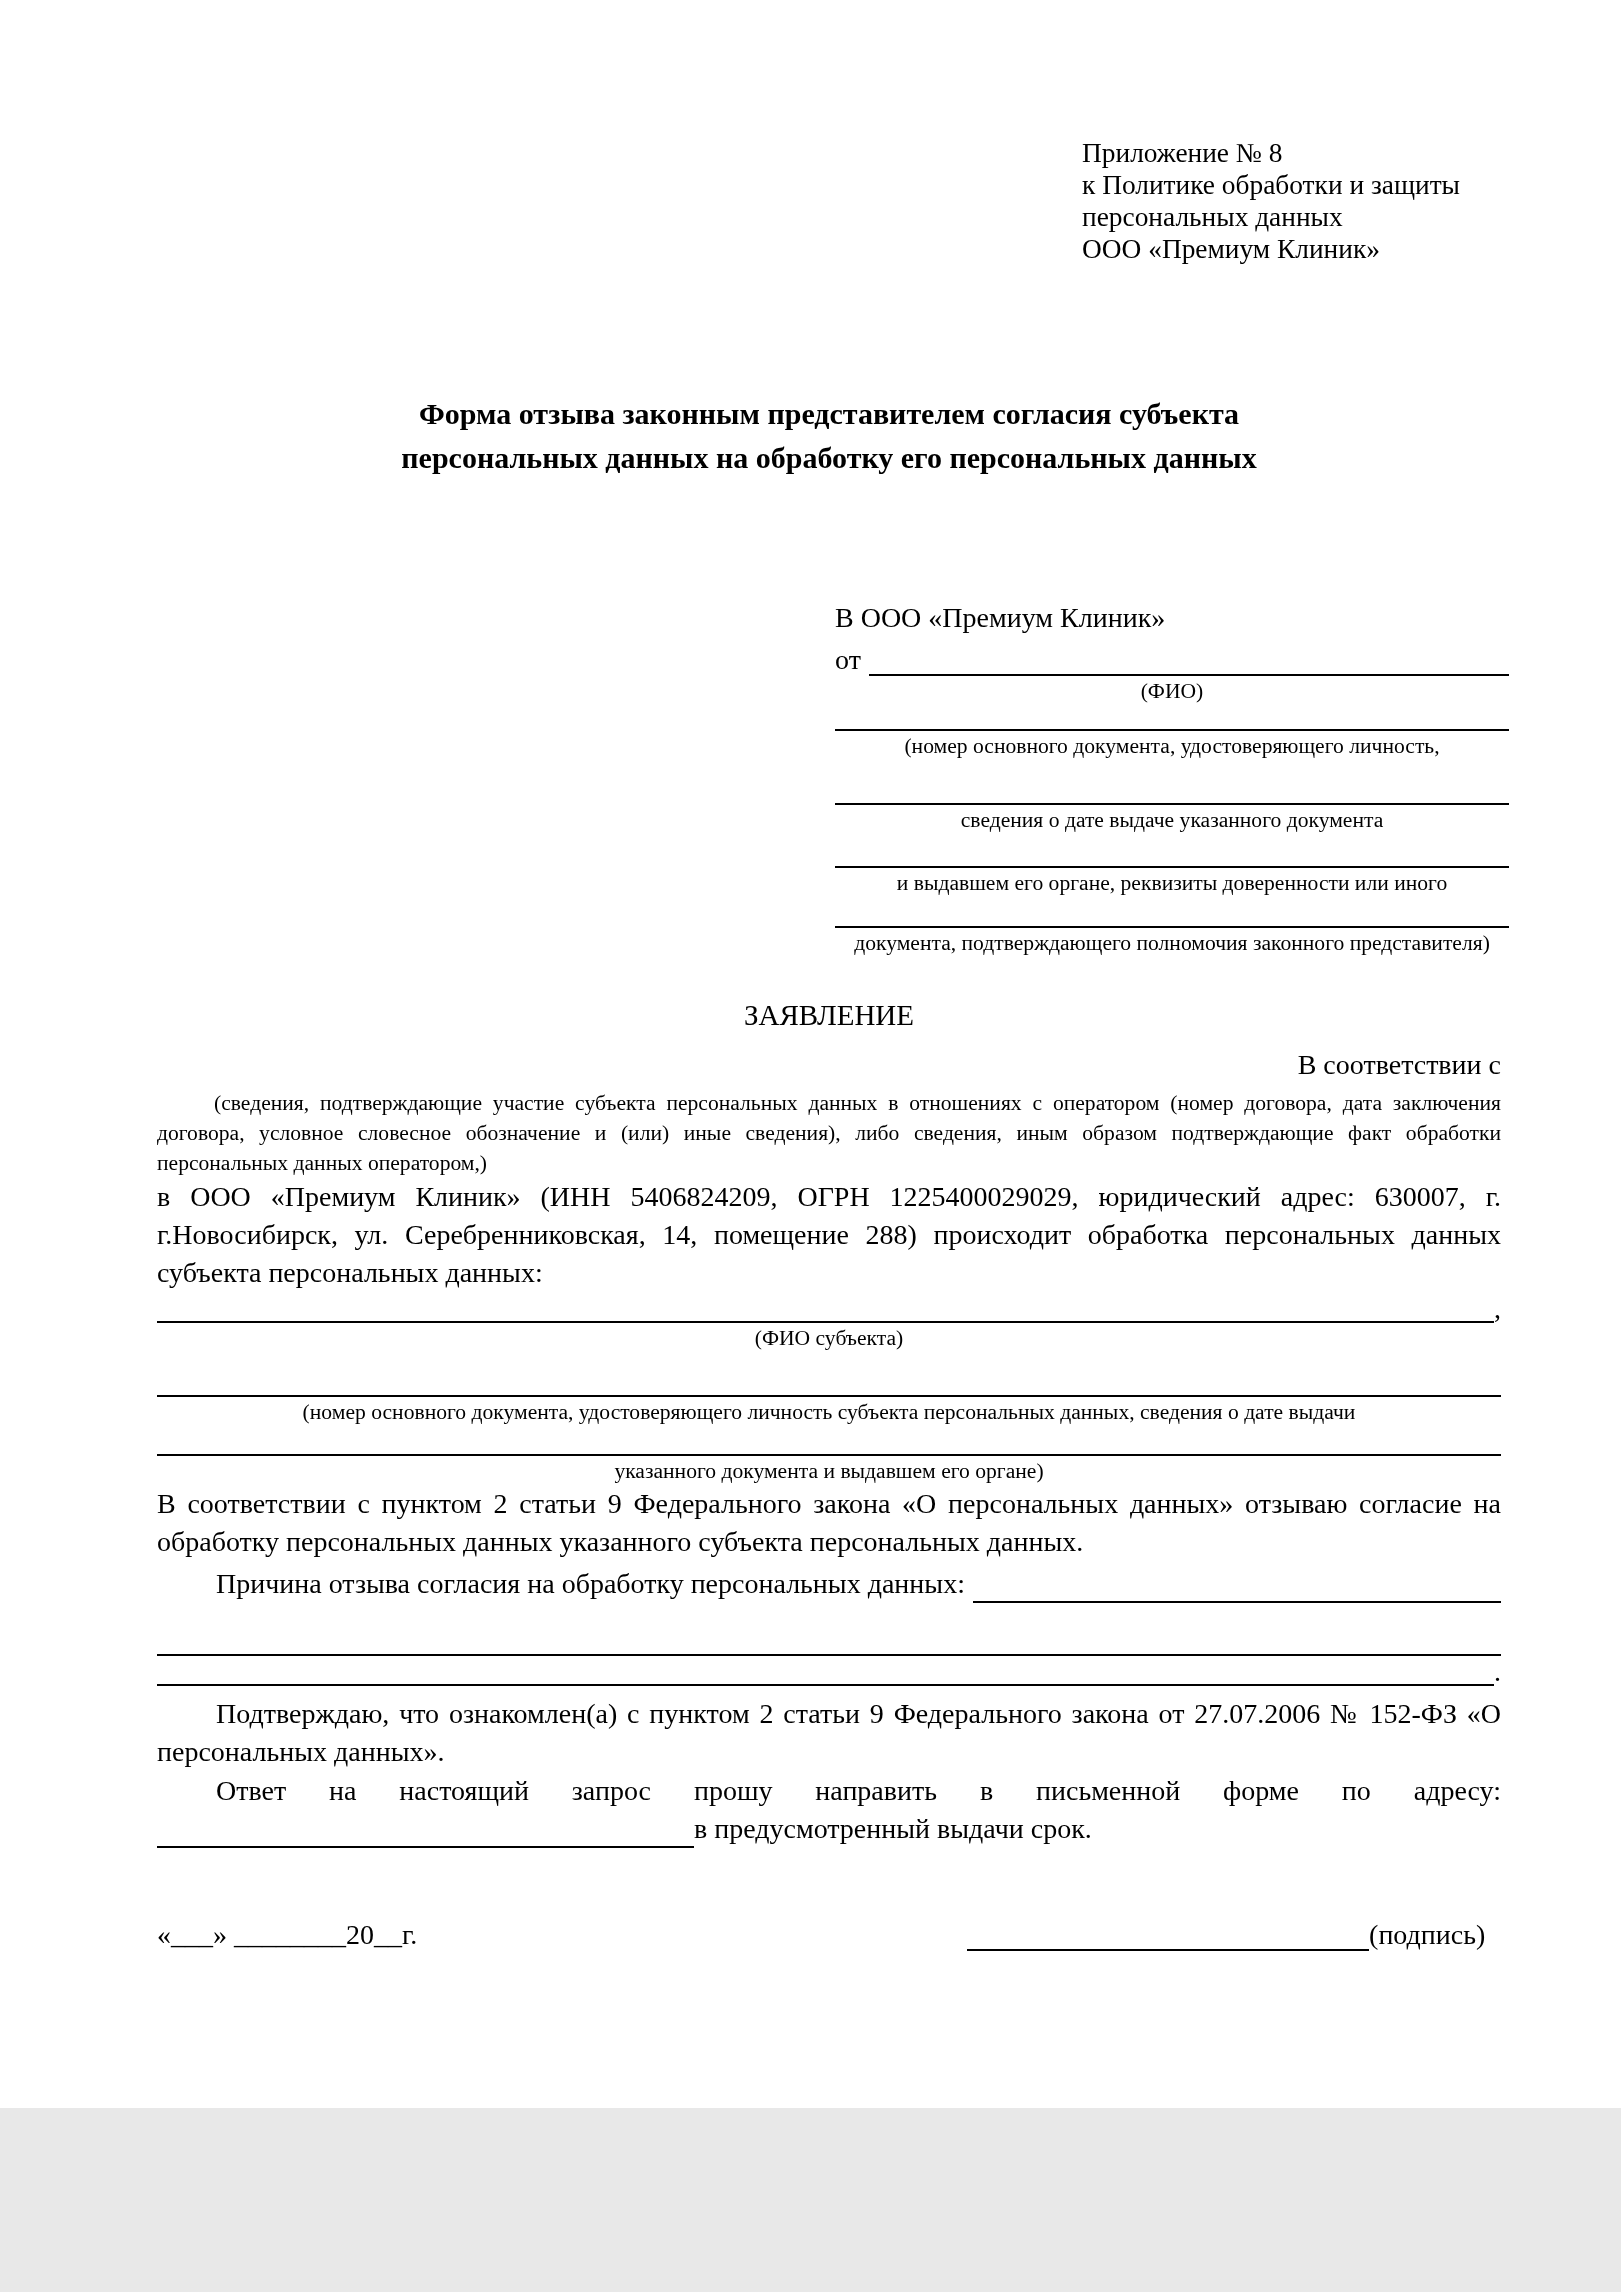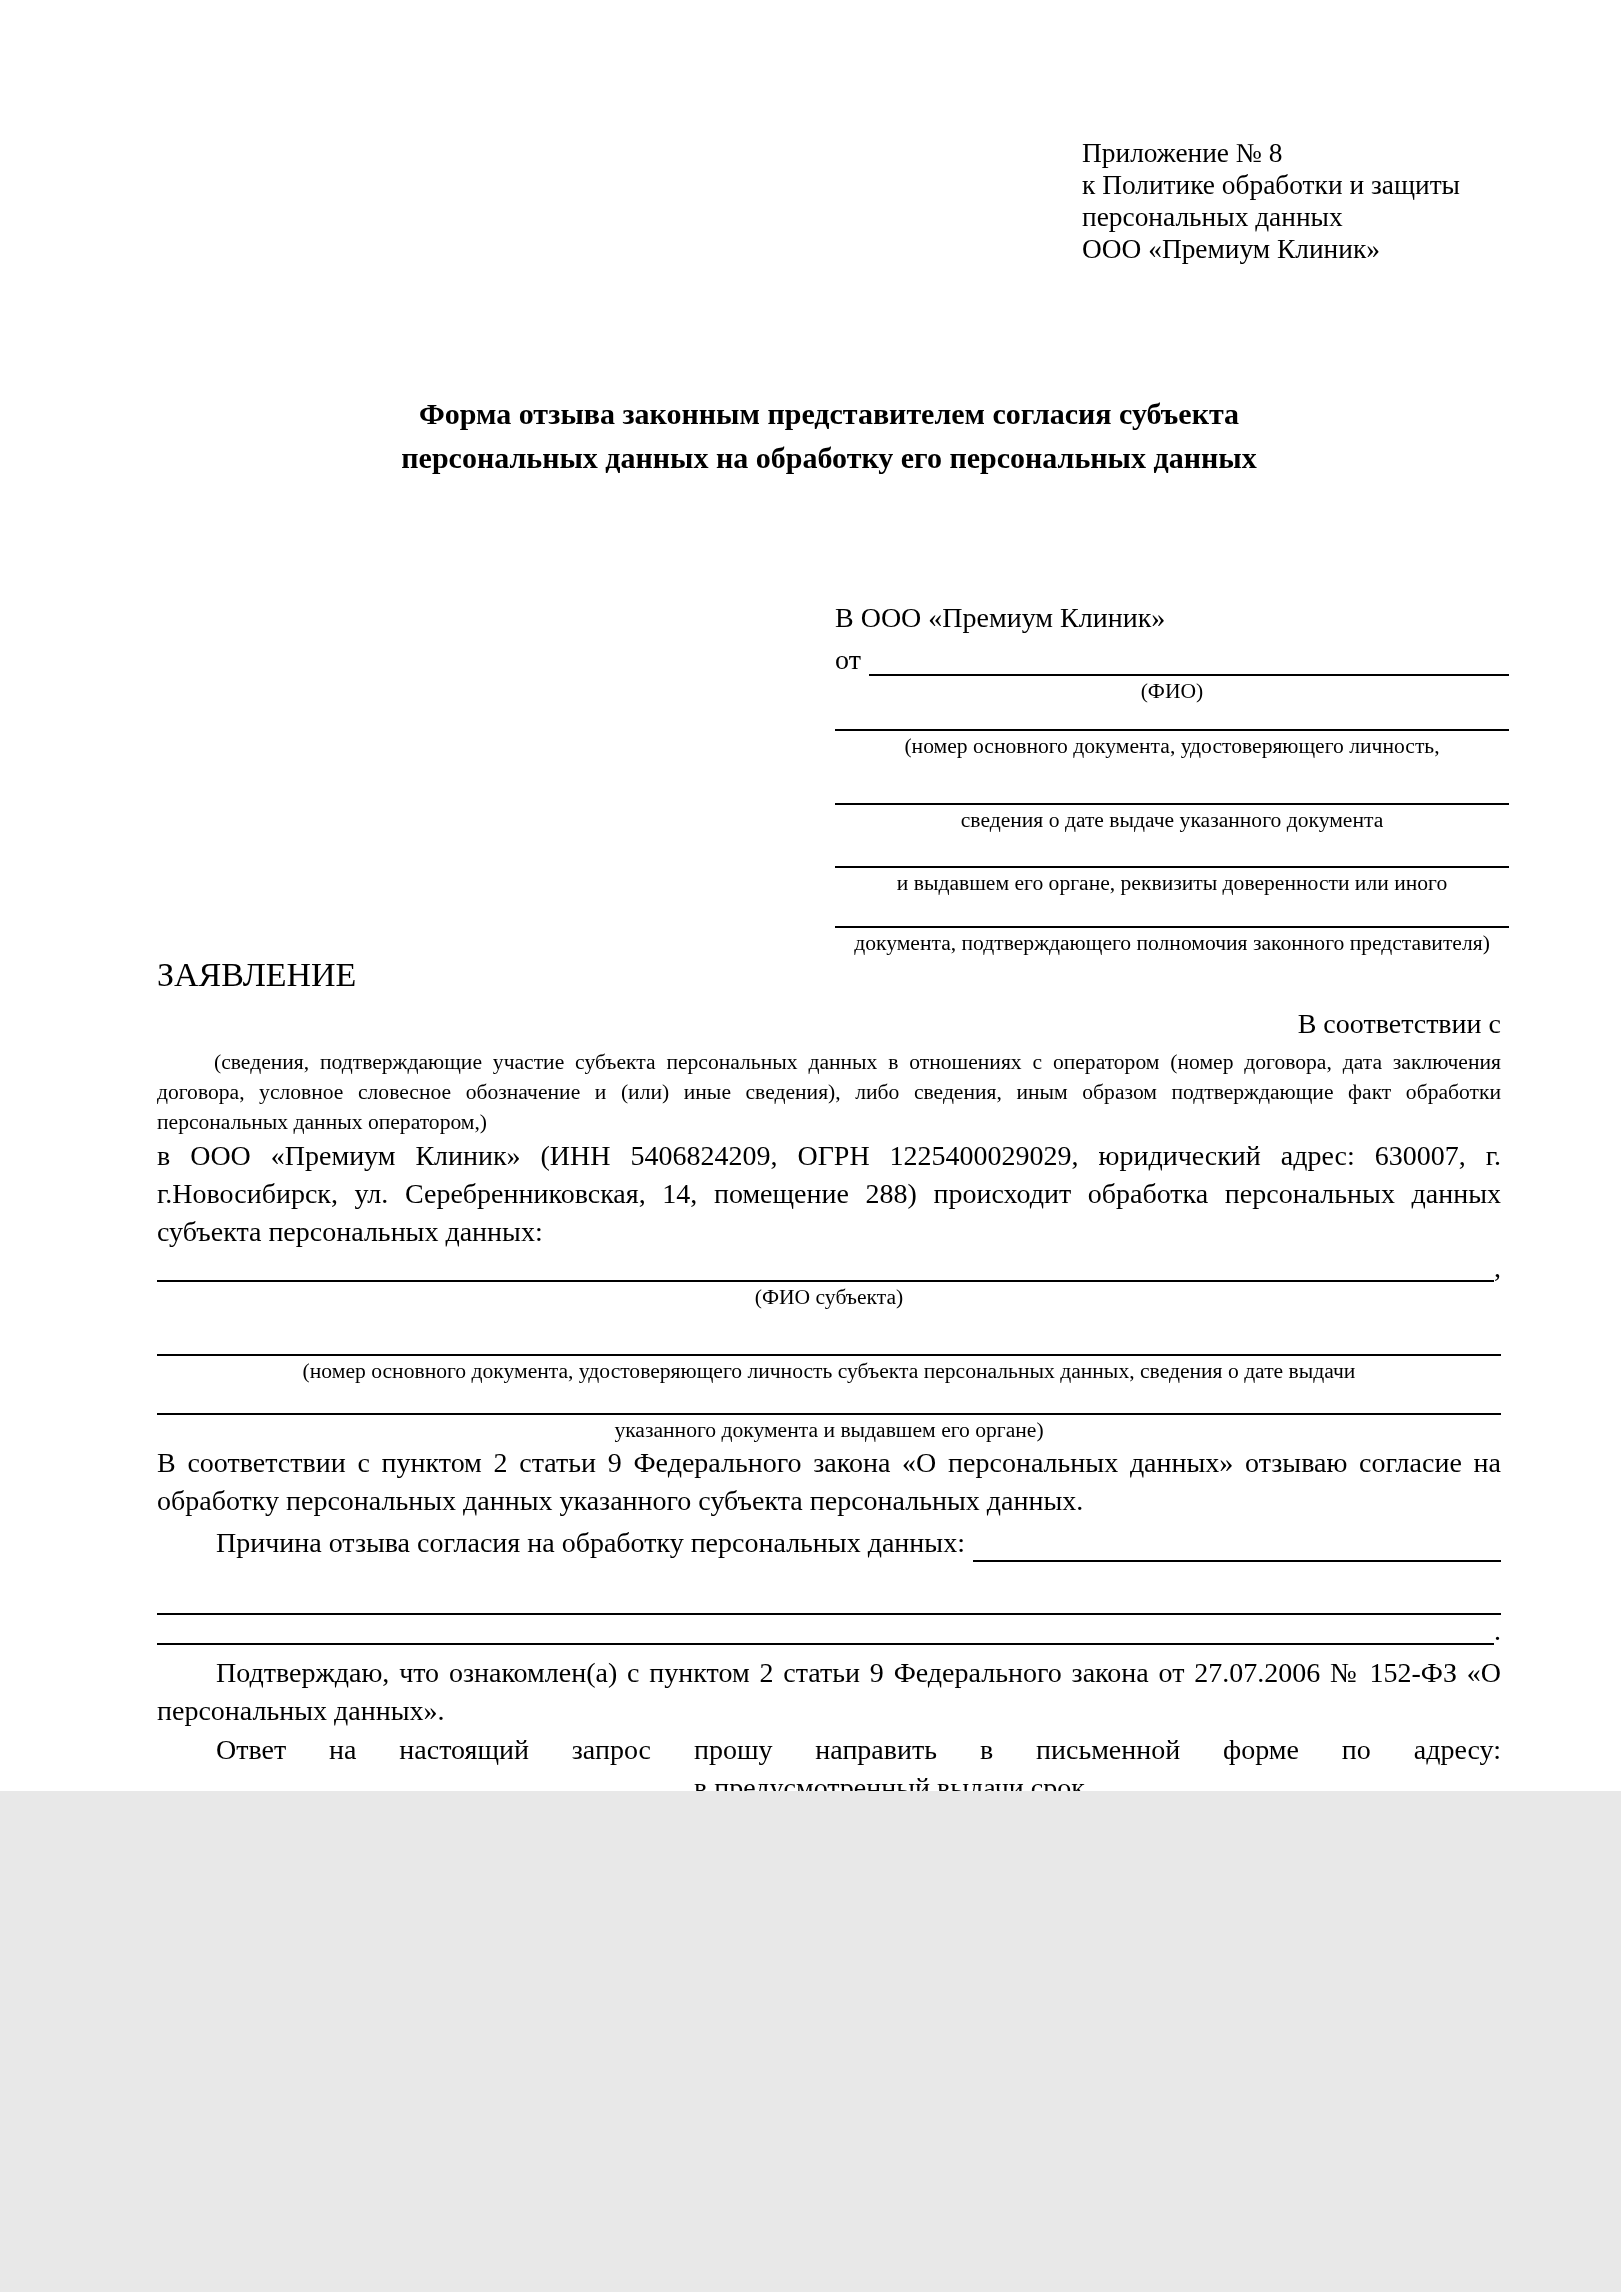--- a/index.html
+++ b/index.html
@@ -1,18 +1,18 @@
 <!DOCTYPE html>
 <html><head>
 <meta charset="utf-8">
 <style>
   html,body { margin:0; padding:0; background:#e8e8e8; }
   .page {
     position:relative;
-    width:1621px; height:1791px;
+    width:1621px; height:2108px;
     background:#ffffff;
     color:#000;
     font-family:"Liberation Serif","DejaVu Serif",serif;
     box-sizing:border-box;
     padding:137px 120px 0 157px;
     overflow:hidden;
   }
   
   .header-block { margin-left:925px; width:421px; font-size:27.4px; line-height:32px; }
   
@@ -23,21 +23,21 @@
   .flexrow { display:flex; align-items:flex-end; }
   .addr-from-row { height:39px; }
   .u { border-bottom:2.9px solid #000; }
   .grow { flex:1 1 auto; margin-left:7.8px; }
   .cap { font-size:21.6px; line-height:25.5px; text-align:center; margin-top:2.9px; }
   .fl1 { height:24.5px; border-bottom:2.9px solid #000; }
   .fl2 { height:44px; border-bottom:2.9px solid #000; }
   .fl3 { height:32px; border-bottom:2.9px solid #000; }
   .fl4 { height:30px; border-bottom:2.9px solid #000; }
   
-  .heading { font-size:34px; line-height:37px; }
+  .heading { margin-top:41px; text-align:center; font-size:29px; line-height:37px; }
   .p1-row { margin-top:11.8px; display:flex; align-items:flex-end; font-size:28px; line-height:37px; padding-left:59px;flex-direction:column; }
   .small-just { margin-top:2.9px; font-size:21.6px; line-height:30px; text-align:justify; text-indent:57px; }
   .body-just { font-size:28px; line-height:38px; text-align:justify; }
   .indent { text-indent:59px; }
   .blank-row { display:flex; align-items:flex-end; font-size:28px; height:31px; }
   .center-cap { font-size:21.6px; line-height:26.5px; text-align:center; margin-top:2px; }
   .b2 { height:43px; border-bottom:2.9px solid #000; }
   .b3 { height:29px; border-bottom:2.9px solid #000; }
   .p4-row { display:flex; align-items:flex-end; font-size:28px; line-height:39px; padding-left:59px; margin-top:2.9px; }
   .b4 { height:51px; border-bottom:2.9px solid #000; }

